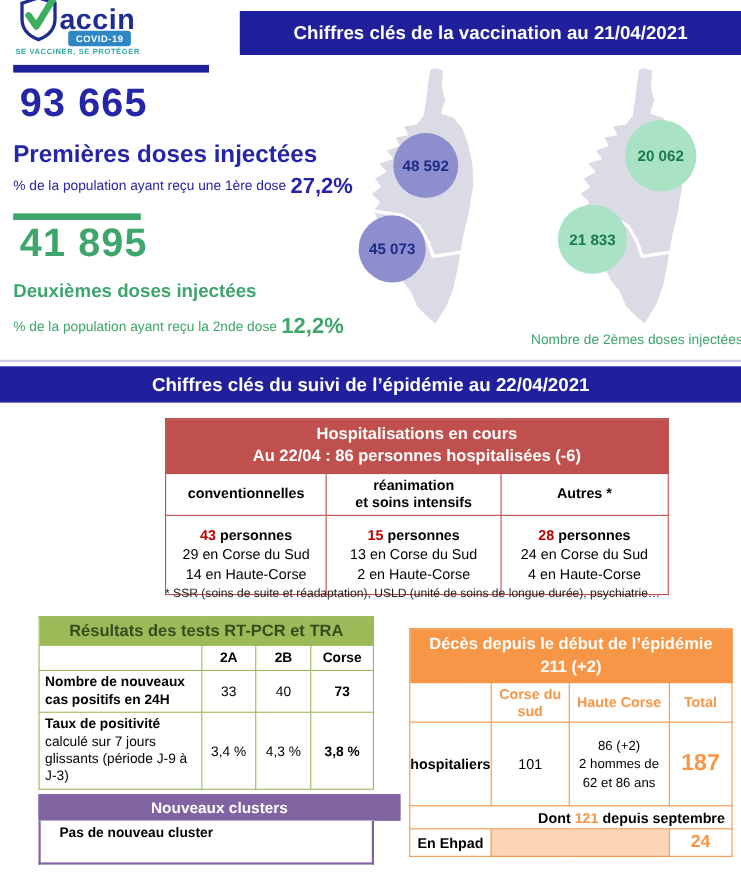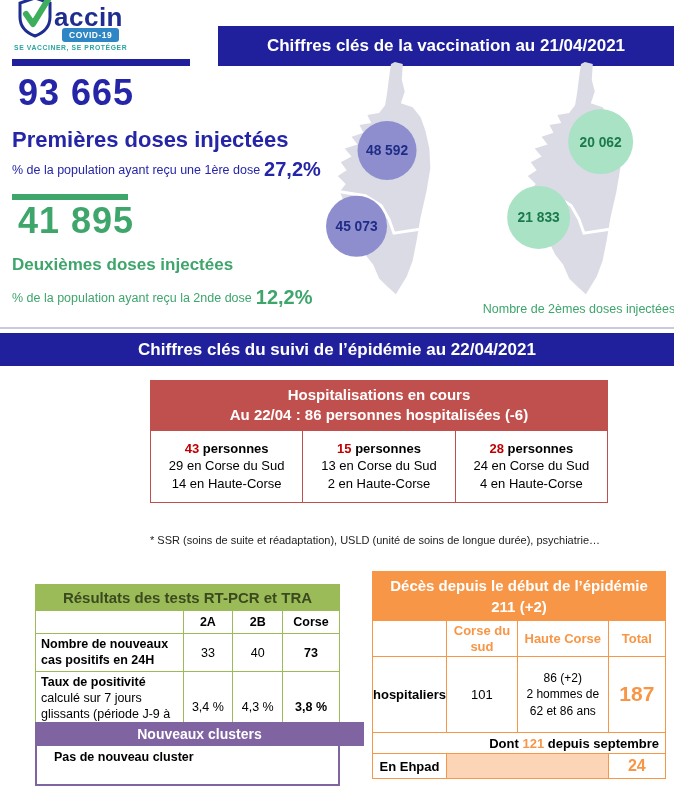--- a/index.html
+++ b/index.html
@@ -7,21 +7,21 @@
   .page { position:relative; width:674px; height:793px; background:#ffffff; overflow:hidden; }
 
   
   .logo { position:absolute; left:12px; top:-6px; width:170px; height:62px; }
   .logo-shield { position:absolute; left:4px; top:0; }
   .brand { position:absolute; left:42px; top:8px; font-size:26px; font-weight:bold; color:#1E2D8F; letter-spacing:0.5px; }
   .covid-badge { position:absolute; left:50px; top:34px; background:#2F86C4; color:#fff; font-size:8.5px; font-weight:bold; padding:2px 7px; border-radius:3px; letter-spacing:0.5px; }
   .tagline { position:absolute; left:2px; top:50px; font-size:6.8px; font-weight:bold; color:#2AA6A0; letter-spacing:0.6px; }
 
   
-  .bar1 { position:absolute; left:218px; top:10px; width:456px; height:40px; background:#20209D; color:#fff; font-weight:bold; font-size:17px; display:flex; align-items:center; justify-content:center;margin-top:16px; }
+  .bar1 { position:absolute; left:218px; top:10px; width:456px; height:40px; background:#20209D; color:#fff; font-weight:bold; font-size:17px; display:flex; align-items:center; justify-content:center; }
   .bar2 { position:absolute; left:0; top:333px; width:674px; height:33px; background:#20209D; color:#fff; font-weight:bold; font-size:17px; display:flex; align-items:center; justify-content:center; }
   .divider { position:absolute; left:0; top:327px; width:674px; height:2px; background:#C9C9E3; }
 
   
   .rule-blue { position:absolute; left:12px; top:59px; width:178px; height:7px; background:#20209D; }
   .stat-value-1 { position:absolute; left:18px; top:72px; font-size:36px; font-weight:bold; color:#2525A8; letter-spacing:1px; }
   .stat-label-1 { position:absolute; left:12px; top:127px; font-size:22px; font-weight:bold; color:#2525A8; }
   .pct-1 { position:absolute; left:12px; top:158px; font-size:12.5px; color:#2525A8; white-space:nowrap; }
   .rule-green { position:absolute; left:12px; top:194px; width:116px; height:6px; background:#3EA56B; }
   .stat-value-2 { position:absolute; left:18px; top:200px; font-size:36px; font-weight:bold; color:#3EA56B; letter-spacing:1px; }
@@ -42,21 +42,21 @@
   .hosp { position:absolute; left:150px; top:380px; width:458px; font-size:13px; color:#000; }
   .hosp th, .hosp td { border:1.5px solid #C0504D; }
   .hosp .title-cell { background:#C0504D; color:#fff; font-weight:bold; font-size:15px; padding:4px 2px; text-align:center; line-height:1.35; }
   .hosp .colhead td { height:38px; text-align:center; font-weight:bold; vertical-align:middle; line-height:1.2; }
   .hosp .datarow td { height:72px; text-align:center; vertical-align:middle; line-height:1.35; }
   .red-num { color:#C00000; font-weight:bold; }
   .bold { font-weight:bold; }
   .footnote { position:absolute; left:150px; top:534px; font-size:11px; color:#222; }
 
   
-  .tests { position:absolute; left:35px; top:560px; width:305px; font-size:12.5px; color:#000;margin-top:24px; }
+  .tests { position:absolute; left:35px; top:560px; width:305px; font-size:12.5px; color:#000; }
   .tests th, .tests td { border:1.5px solid #9BBB59; }
   .tests .title-cell { background:#9BBB59; color:#3B4A1E; font-weight:bold; font-size:15px; height:26px; text-align:center; }
   .tests .colhead td { height:23px; text-align:center; font-weight:bold; }
   .tests td.lbl { text-align:left; padding:3px 4px 3px 5px; line-height:1.25; }
   .tests td.val { text-align:center; }
   .tests .r1 td { height:36px; }
   .tests .r2 td { height:52px; }
 
   
   .deaths { position:absolute; left:372px; top:571px; width:294px; font-size:13px; color:#000; }
@@ -131,20 +131,28 @@
   <div class="bar2">Chiffres clés du suivi de l’épidémie  au 22/04/2021</div>
 
   <table class="hosp">
     <tbody>
         <tr>
       <th class="title-cell" colspan="3">
         <div>Hospitalisations en cours</div>
         <div>Au 22/04 : 86 personnes hospitalisées (-6)</div>
       </th>
     </tr>
+    <tr class="colhead">
+      <td style="width:125px">conventionnelles</td>
+      <td style="width:135px">
+        <div>réanimation</div>
+        <div>et soins intensifs</div>
+      </td>
+      <td style="width:130px">Autres *</td>
+    </tr>
     <tr class="datarow">
       <td>
         <div><span class="red-num">43</span> <span class="bold">personnes</span></div>
         <div>29 en Corse du Sud</div>
         <div>14 en Haute-Corse</div>
       </td>
       <td>
         <div><span class="red-num">15</span> <span class="bold">personnes</span></div>
         <div>13 en Corse du Sud</div>
         <div>2 en Haute-Corse</div>

